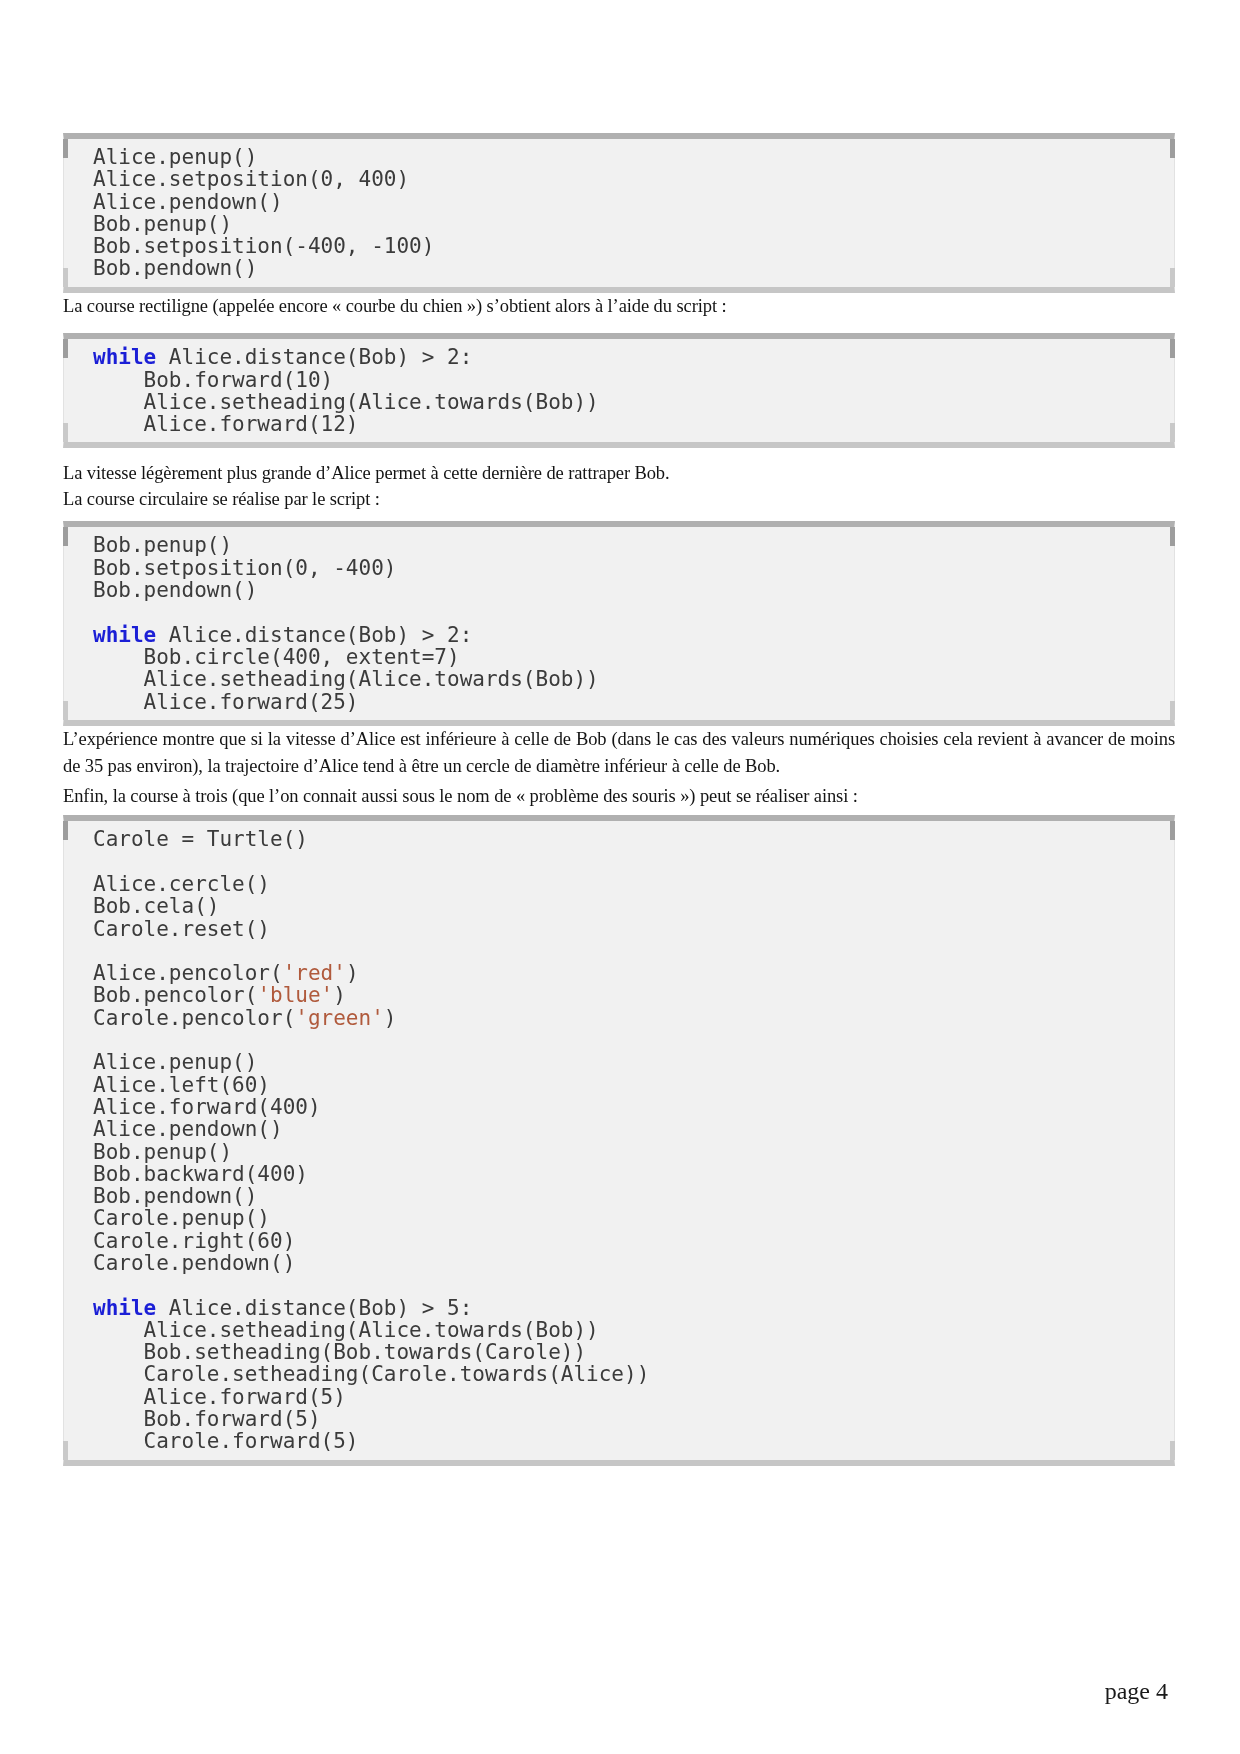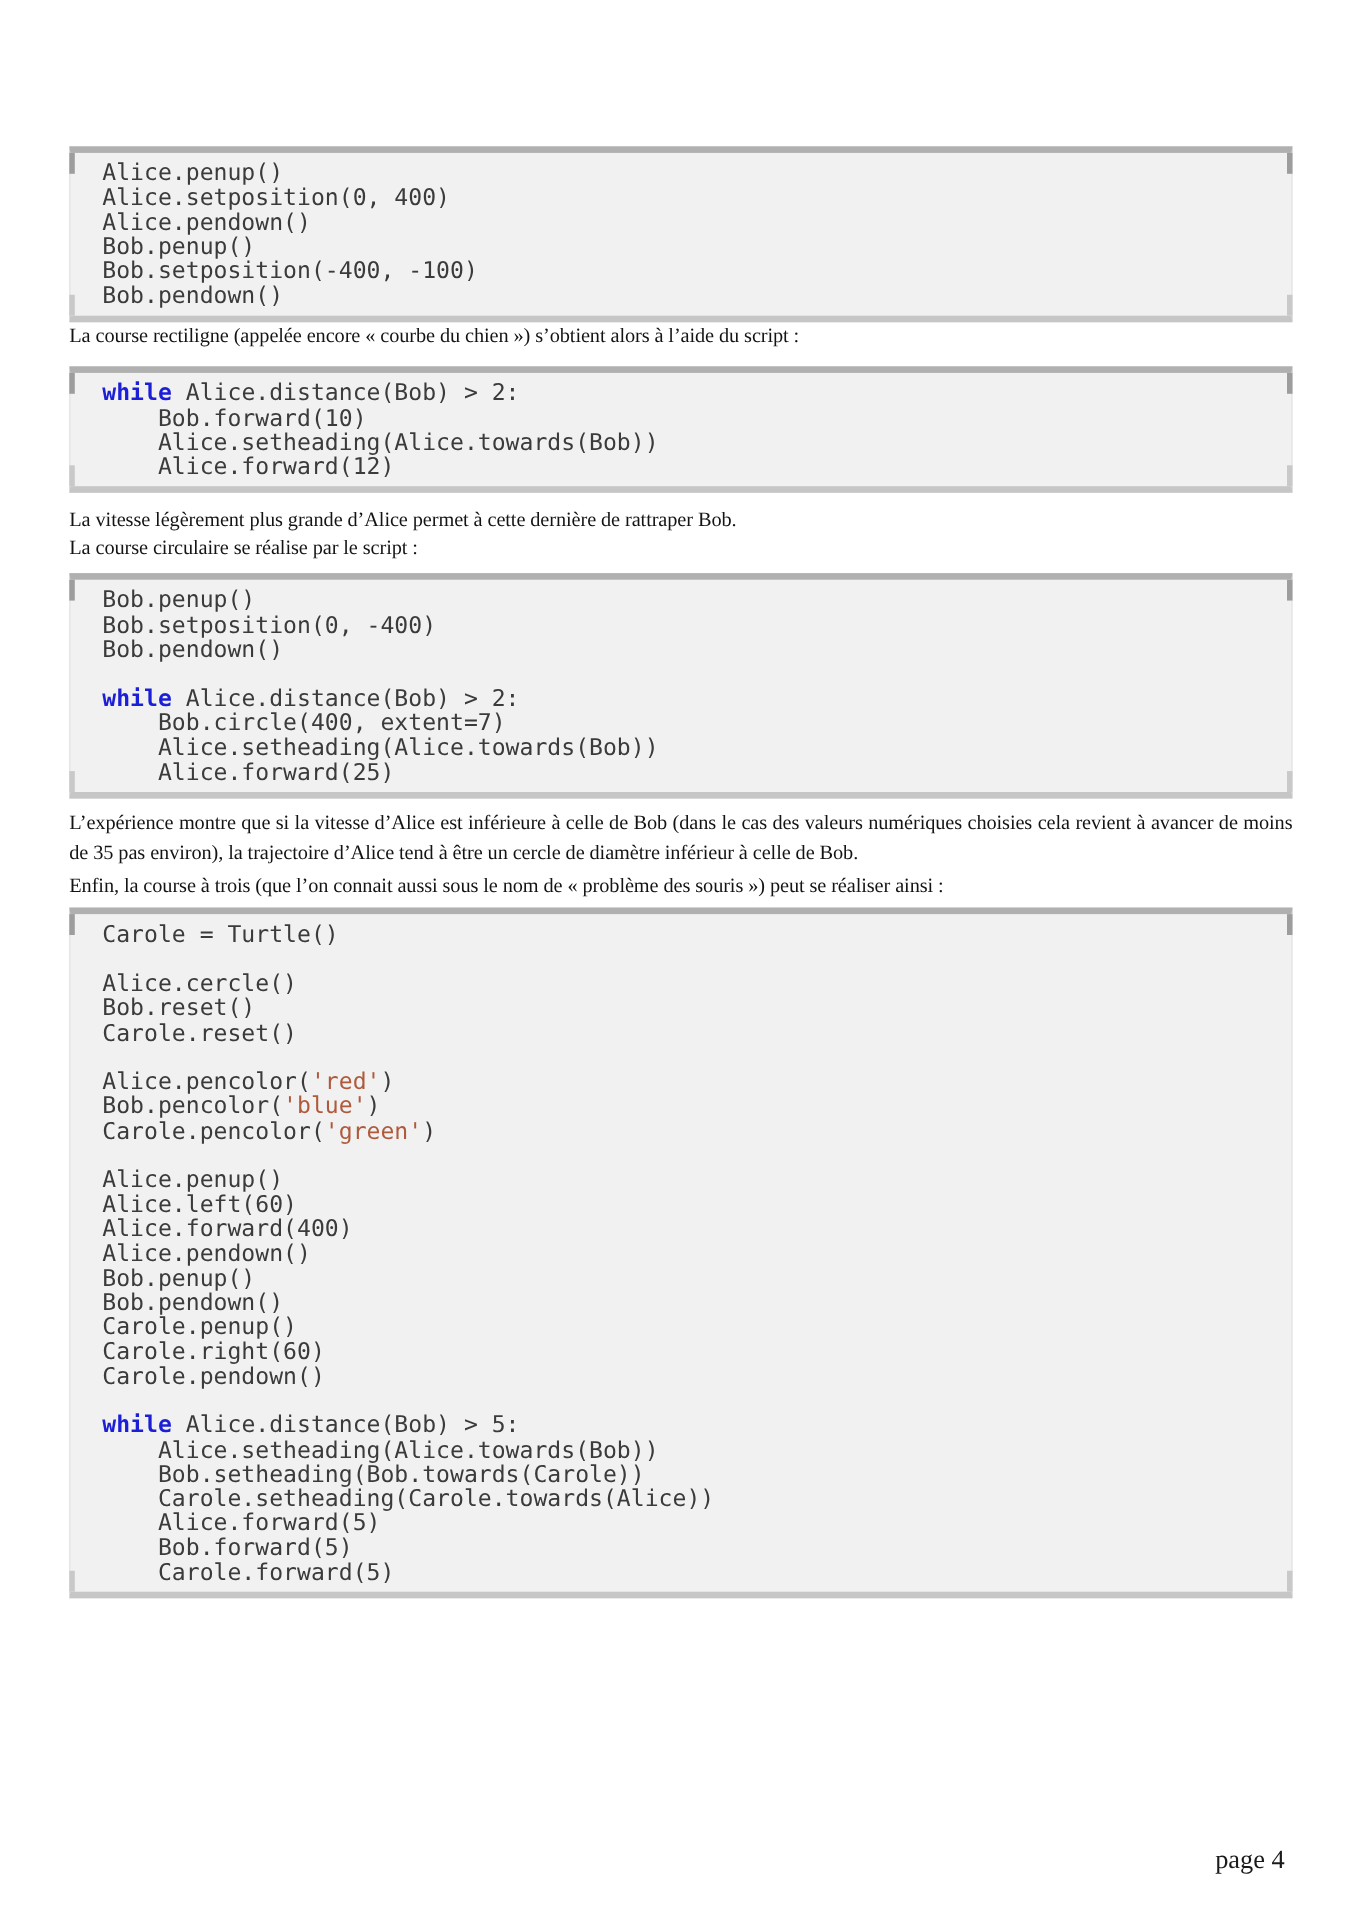--- a/index.html
+++ b/index.html
@@ -26,21 +26,21 @@
     font-size:18.5px;
     line-height:27.5px;
     color:#141414;
     text-align:justify;
     letter-spacing:-0.1px;
   }
   .para.single{text-align:left;}
   .mt20{}
   .mt13{margin-top:13px;}
   .mt12{margin-top:12px;}
-  .mt10{margin-top:10px;font-family:Liberation Serif, serif;}
+  .mt10{margin-top:0;font-family:Liberation Serif, serif;}
   .mt9{margin-top:9px;}
   .mt5{margin-top:5px;}
   .mt2{margin-top:2px;}
   .lh26{line-height:26px;}
 
   .codeblock{
     position:relative;
     background:var(--code-bg);
     border-top:6px solid var(--bar-top);
     border-bottom:6px solid var(--bar-bottom);
@@ -131,32 +131,33 @@
 
   <p class="para mt10">L’expérience montre que si la vitesse d’Alice est inférieure à celle de Bob (dans le cas des valeurs numériques choisies cela revient à avancer de moins de 35 pas environ), la trajectoire d’Alice tend à être un cercle de diamètre inférieur à celle de Bob.</p>
 
   <p class="para single mt2">Enfin, la course à trois (que l’on connait aussi sous le nom de «&nbsp;problème des souris&nbsp;») peut se réaliser ainsi&nbsp;:</p>
 
   <div class="codeblock mt5">
     <div class="code">
         <div class="code-line"><span class="tok-c">Carole = Turtle()</span></div>
         <div class="code-line">&nbsp;</div>
         <div class="code-line"><span class="tok-c">Alice.cercle()</span></div>
-        <div class="code-line"><span class="tok-c">Bob.reset()</span></div>
+        <div class="code-line"><span class="tok-c">Bob.cela()</span></div>
         <div class="code-line"><span class="tok-c">Carole.reset()</span></div>
         <div class="code-line">&nbsp;</div>
         <div class="code-line"><span class="tok-c">Alice.pencolor(</span><span class="tok-s">'red'</span><span class="tok-c">)</span></div>
         <div class="code-line"><span class="tok-c">Bob.pencolor(</span><span class="tok-s">'blue'</span><span class="tok-c">)</span></div>
         <div class="code-line"><span class="tok-c">Carole.pencolor(</span><span class="tok-s">'green'</span><span class="tok-c">)</span></div>
         <div class="code-line">&nbsp;</div>
         <div class="code-line"><span class="tok-c">Alice.penup()</span></div>
         <div class="code-line"><span class="tok-c">Alice.left(60)</span></div>
         <div class="code-line"><span class="tok-c">Alice.forward(400)</span></div>
         <div class="code-line"><span class="tok-c">Alice.pendown()</span></div>
         <div class="code-line"><span class="tok-c">Bob.penup()</span></div>
+        <div class="code-line"><span class="tok-c">Bob.backward(400)</span></div>
         <div class="code-line"><span class="tok-c">Bob.pendown()</span></div>
         <div class="code-line"><span class="tok-c">Carole.penup()</span></div>
         <div class="code-line"><span class="tok-c">Carole.right(60)</span></div>
         <div class="code-line"><span class="tok-c">Carole.pendown()</span></div>
         <div class="code-line">&nbsp;</div>
         <div class="code-line"><span class="tok-k">while</span><span class="tok-c"> Alice.distance(Bob) &gt; 5:</span></div>
         <div class="code-line"><span class="tok-c">    Alice.setheading(Alice.towards(Bob))</span></div>
         <div class="code-line"><span class="tok-c">    Bob.setheading(Bob.towards(Carole))</span></div>
         <div class="code-line"><span class="tok-c">    Carole.setheading(Carole.towards(Alice))</span></div>
         <div class="code-line"><span class="tok-c">    Alice.forward(5)</span></div>

